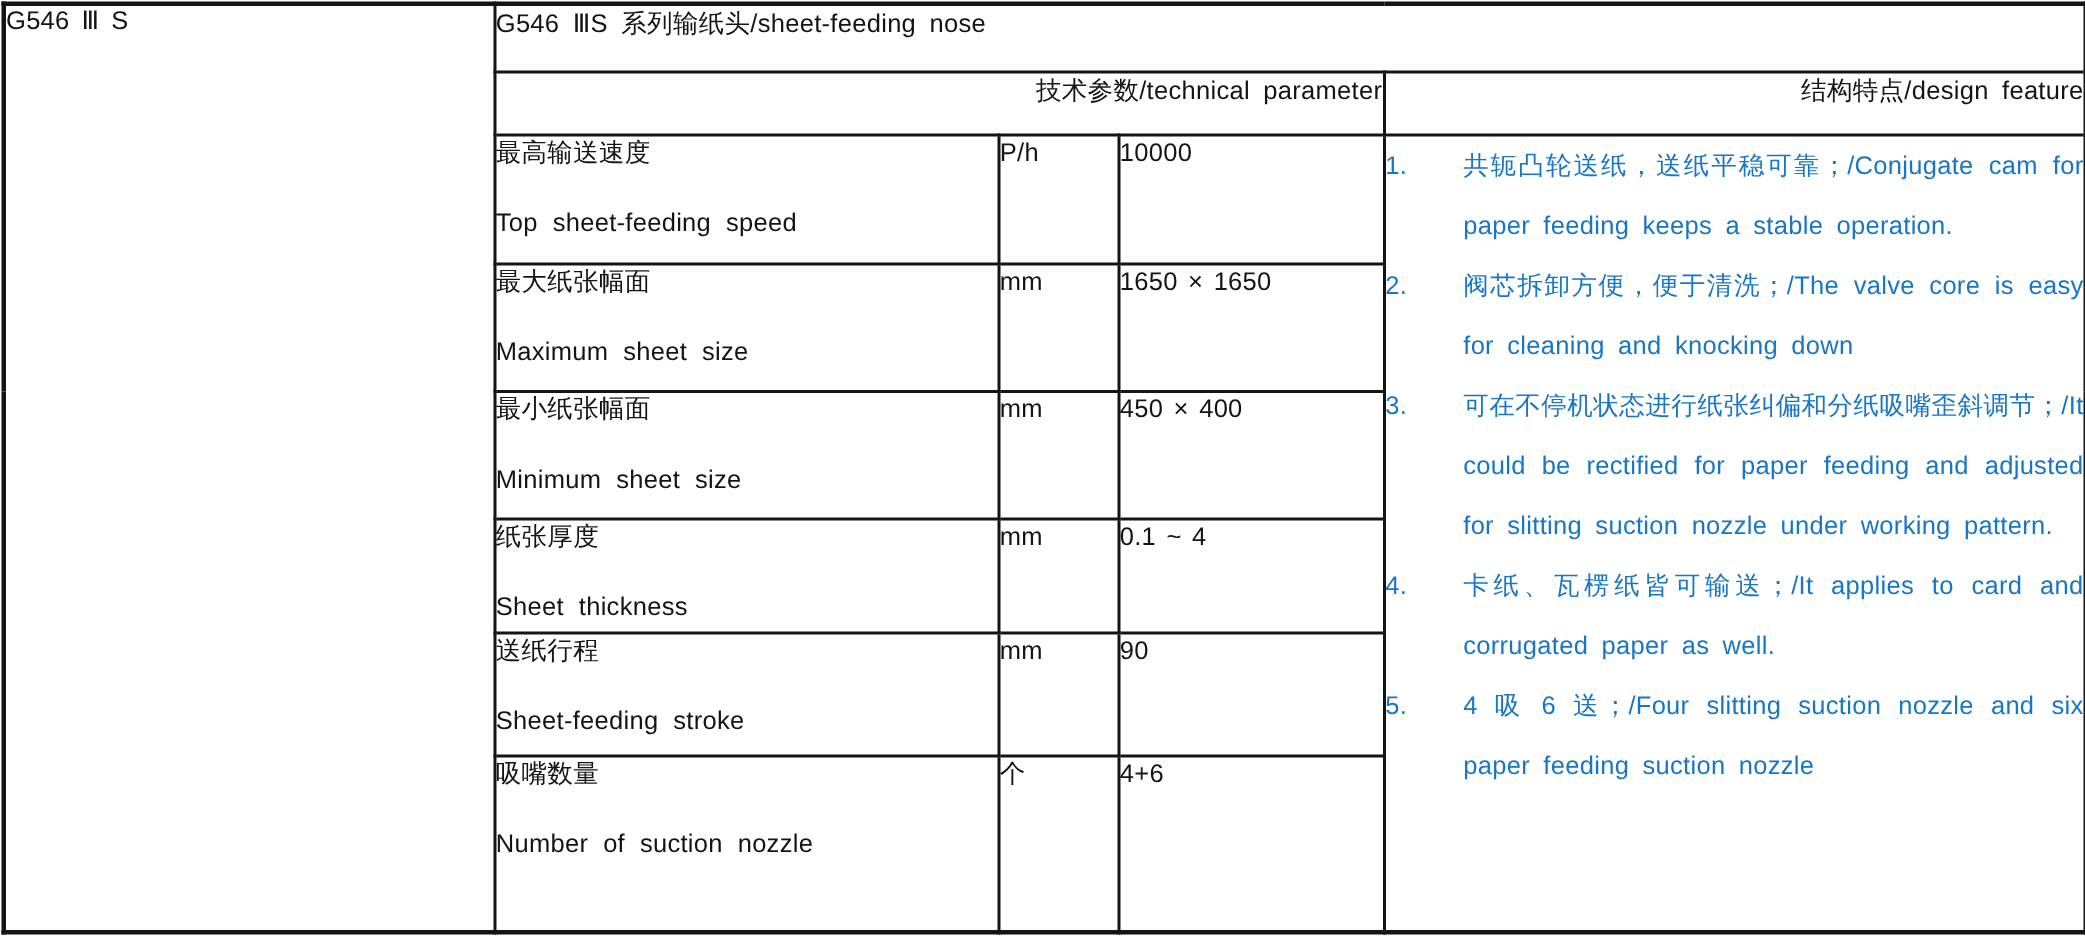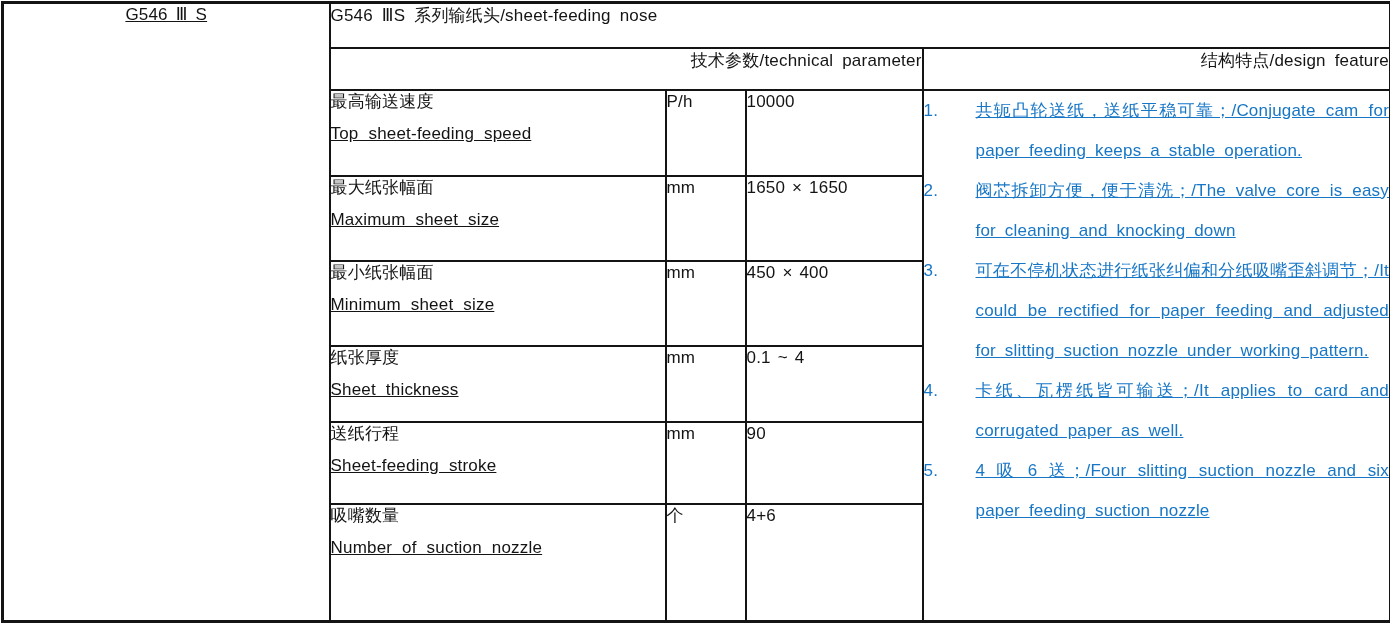--- a/index.html
+++ b/index.html
@@ -43,30 +43,29 @@
   td.subheader-cell {
     text-align: right;
     vertical-align: middle;
     height: 40px;
     word-spacing: 4px;
   }
 
   
   td.model-cell {
     vertical-align: top;
-    text-align: center;
+    text-align: left;
     padding-top: 172px;
     word-spacing: 3px;
-    text-decoration: underline;
   }
 
   
   td.param-cell { padding: 10px 6px 0 14px; }
   .cn-line { line-height: 22px; white-space: nowrap; }
-  .en-line { line-height: 22px; margin-top: 10px; word-spacing: 5px; white-space: nowrap; text-decoration: underline; }
+  .en-line { line-height: 22px; margin-top: 25px; word-spacing: 5px; white-space: nowrap; }
   td.unit-cell  { padding: 10px 4px 0 12px; line-height: 22px; word-spacing: 2px; margin-left: 24px; }
   td.value-cell { padding: 10px 4px 0 14px; line-height: 22px; word-spacing: 2px; border-radius: 27px; }
 
   
   td.features-cell {
     padding: 10px 9px 0 15px;
     color: #1776C5;
   }
   .feature-item {
     display: flex;
@@ -75,21 +74,20 @@
   .feature-num {
     flex: 0 0 52px;
     line-height: 40px;
   }
   .feature-text {
     flex: 1 1 auto;
     line-height: 40px;
     text-align: justify;
     text-align-last: left;
     word-spacing: 4px;
-    text-decoration: underline;
   }
 </style>
 </head>
 <body>
 
 <div class="page">
   <table class="spec">
     <colgroup>
       <col style="width:327px">
       <col style="width:336px">

